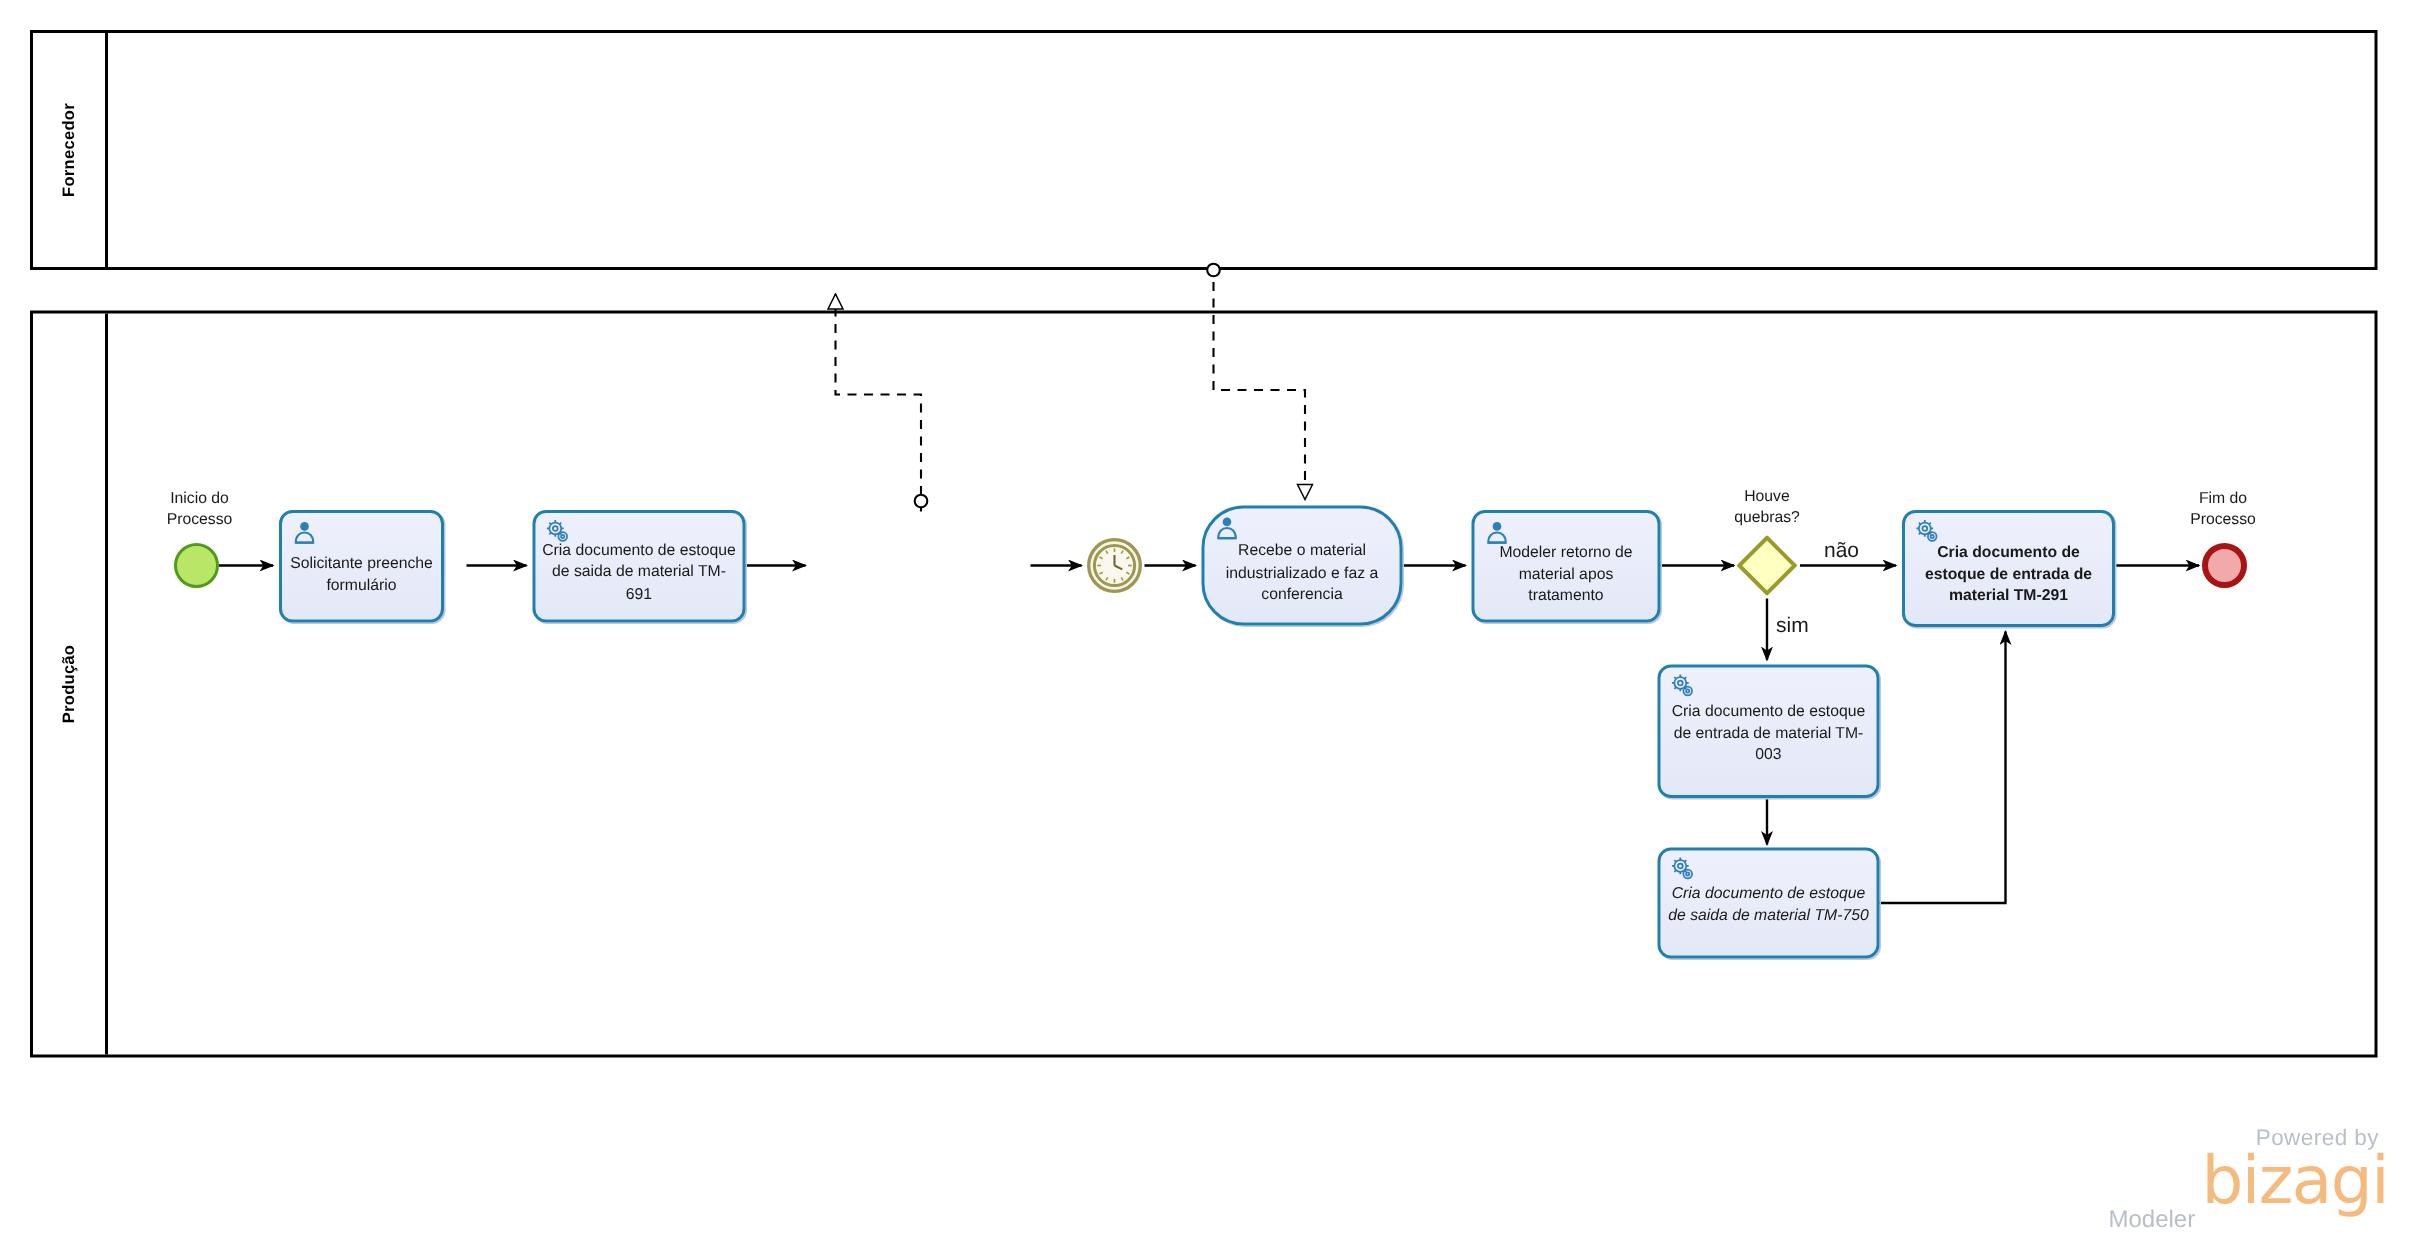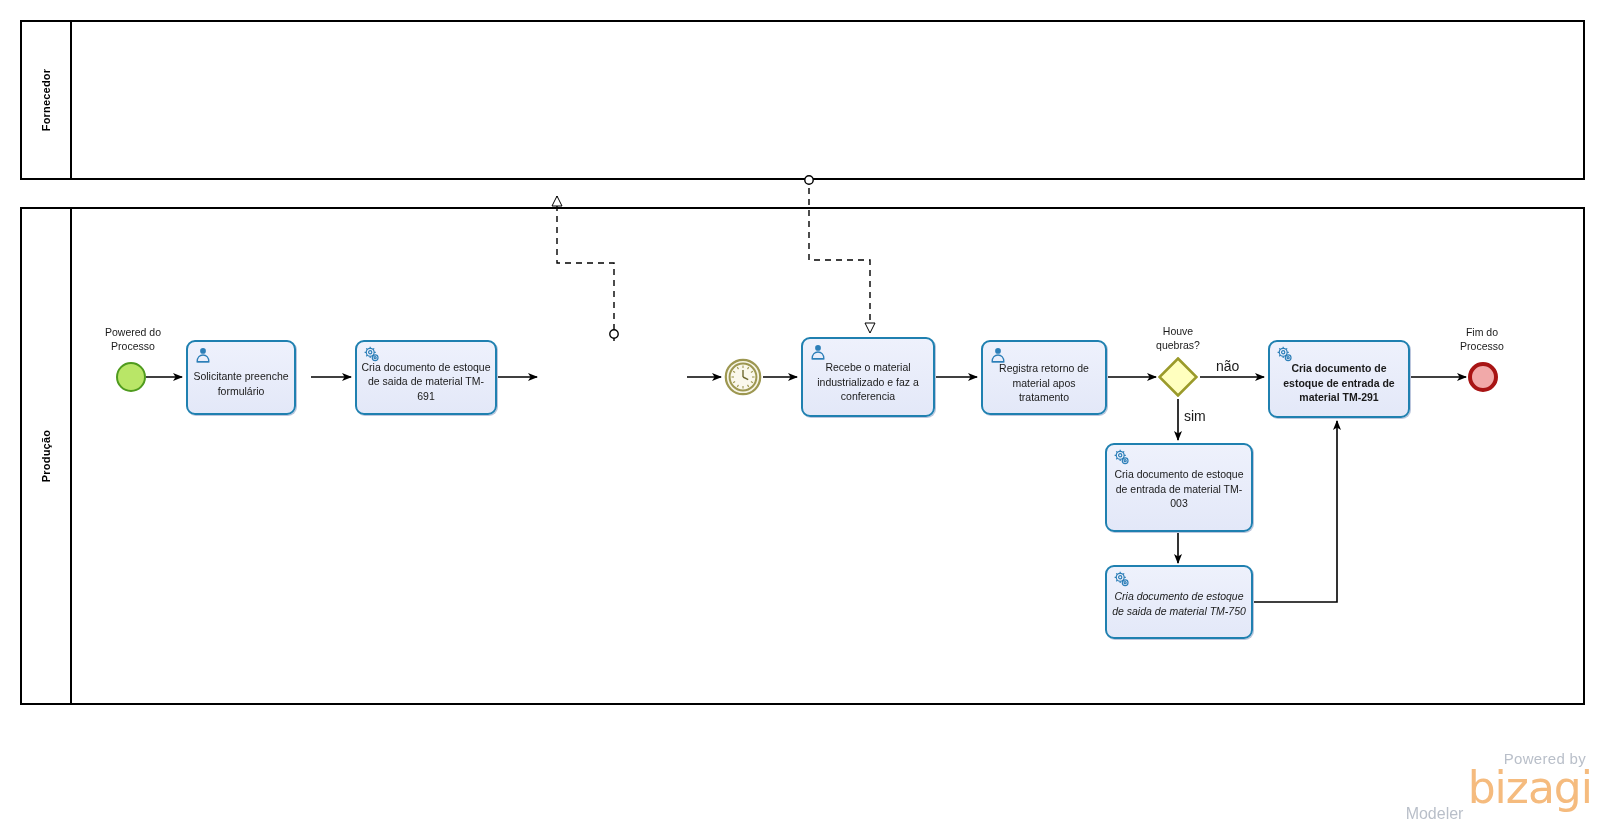--- a/index.html
+++ b/index.html
@@ -213,21 +213,21 @@
 
       <path d="M614,341 L614,263 L557,263 L557,196"></path>
 
       <path d="M809,188 L809,260 L870,260 L870,333"></path>
     </g>
 
     <circle cx="614" cy="334" r="4.2" fill="#ffffff" stroke="#000000" stroke-width="1.4"></circle>
     <circle cx="809" cy="180" r="4.2" fill="#ffffff" stroke="#000000" stroke-width="1.4"></circle>
   </svg>
 
-  <div class="event-label" style="left:85px; top:325px; width:96px;">Powered do
+  <div class="event-label" style="left:85px; top:325px; width:96px;">Inicio do
 Processo</div>
   <div class="event event-start" style="left:116px; top:362px;"></div>
 
   <div class="task" style="left:186px; top:340px; width:110px; height:75px;">
     <svg class="task-icon" viewBox="0 0 20 20">
       <circle cx="10" cy="5.5" r="3.2" fill="#2d7fb8"></circle>
       <path d="M3.5,17.5 C3.5,12.5 6.5,10 10,10 C13.5,10 16.5,12.5 16.5,17.5 Z" fill="none" stroke="#2d7fb8" stroke-width="1.5"></path>
       <path d="M3.5,17.5 L16.5,17.5" stroke="#2d7fb8" stroke-width="1.5"></path>
     </svg>
     <div class="task-label" style="top:58%;">Solicitante preenche formulário</div>
@@ -265,36 +265,36 @@
         <path d="M9.1,13.3 L11.1,14.5"></path>
           <path d="M26.9,23.5 L28.9,24.7"></path>
         <path d="M13.3,28.9 L14.5,26.9"></path>
           <path d="M23.5,11.1 L24.7,9.1"></path>
       </g>
       <path d="M19,19 L19,12" stroke="#6e6930" stroke-width="1.4"></path>
       <path d="M19,19 L24.2,21.6" stroke="#6e6930" stroke-width="1.4"></path>
     </svg>
   </div>
 
-  <div class="task" style="left:801px; top:337px; width:134px; height:80px;">
+  <div class="task" style="left:801px; top:337px; width:134px; height:80px;border-radius:28px;">
     <svg class="task-icon" viewBox="0 0 20 20">
       <circle cx="10" cy="5.5" r="3.2" fill="#2d7fb8"></circle>
       <path d="M3.5,17.5 C3.5,12.5 6.5,10 10,10 C13.5,10 16.5,12.5 16.5,17.5 Z" fill="none" stroke="#2d7fb8" stroke-width="1.5"></path>
       <path d="M3.5,17.5 L16.5,17.5" stroke="#2d7fb8" stroke-width="1.5"></path>
     </svg>
     <div class="task-label" style="top:57%;">Recebe o material industrializado e faz a conferencia</div>
   </div>
 
   <div class="task" style="left:981px; top:340px; width:126px; height:75px;">
     <svg class="task-icon" viewBox="0 0 20 20">
       <circle cx="10" cy="5.5" r="3.2" fill="#2d7fb8"></circle>
       <path d="M3.5,17.5 C3.5,12.5 6.5,10 10,10 C13.5,10 16.5,12.5 16.5,17.5 Z" fill="none" stroke="#2d7fb8" stroke-width="1.5"></path>
       <path d="M3.5,17.5 L16.5,17.5" stroke="#2d7fb8" stroke-width="1.5"></path>
     </svg>
-    <div class="task-label" style="top:58%;">Registra retorno de material apos tratamento</div>
+    <div class="task-label" style="top:58%;">Modeler retorno de material apos tratamento</div>
   </div>
 
   <div class="gateway-label" style="left:1128px; top:324px; width:100px;">Houve
 quebras?</div>
   <div class="gateway" style="left:1158px; top:357px;">
     <svg viewBox="0 0 40 40" width="40" height="40">
       <path d="M20,1.5 L38.5,20 L20,38.5 L1.5,20 Z" fill="#ffffbf" stroke="#9a9a2a" stroke-width="2.6"></path>
     </svg>
   </div>
   <div class="flow-label" style="left:1216px; top:358px;">não</div>

